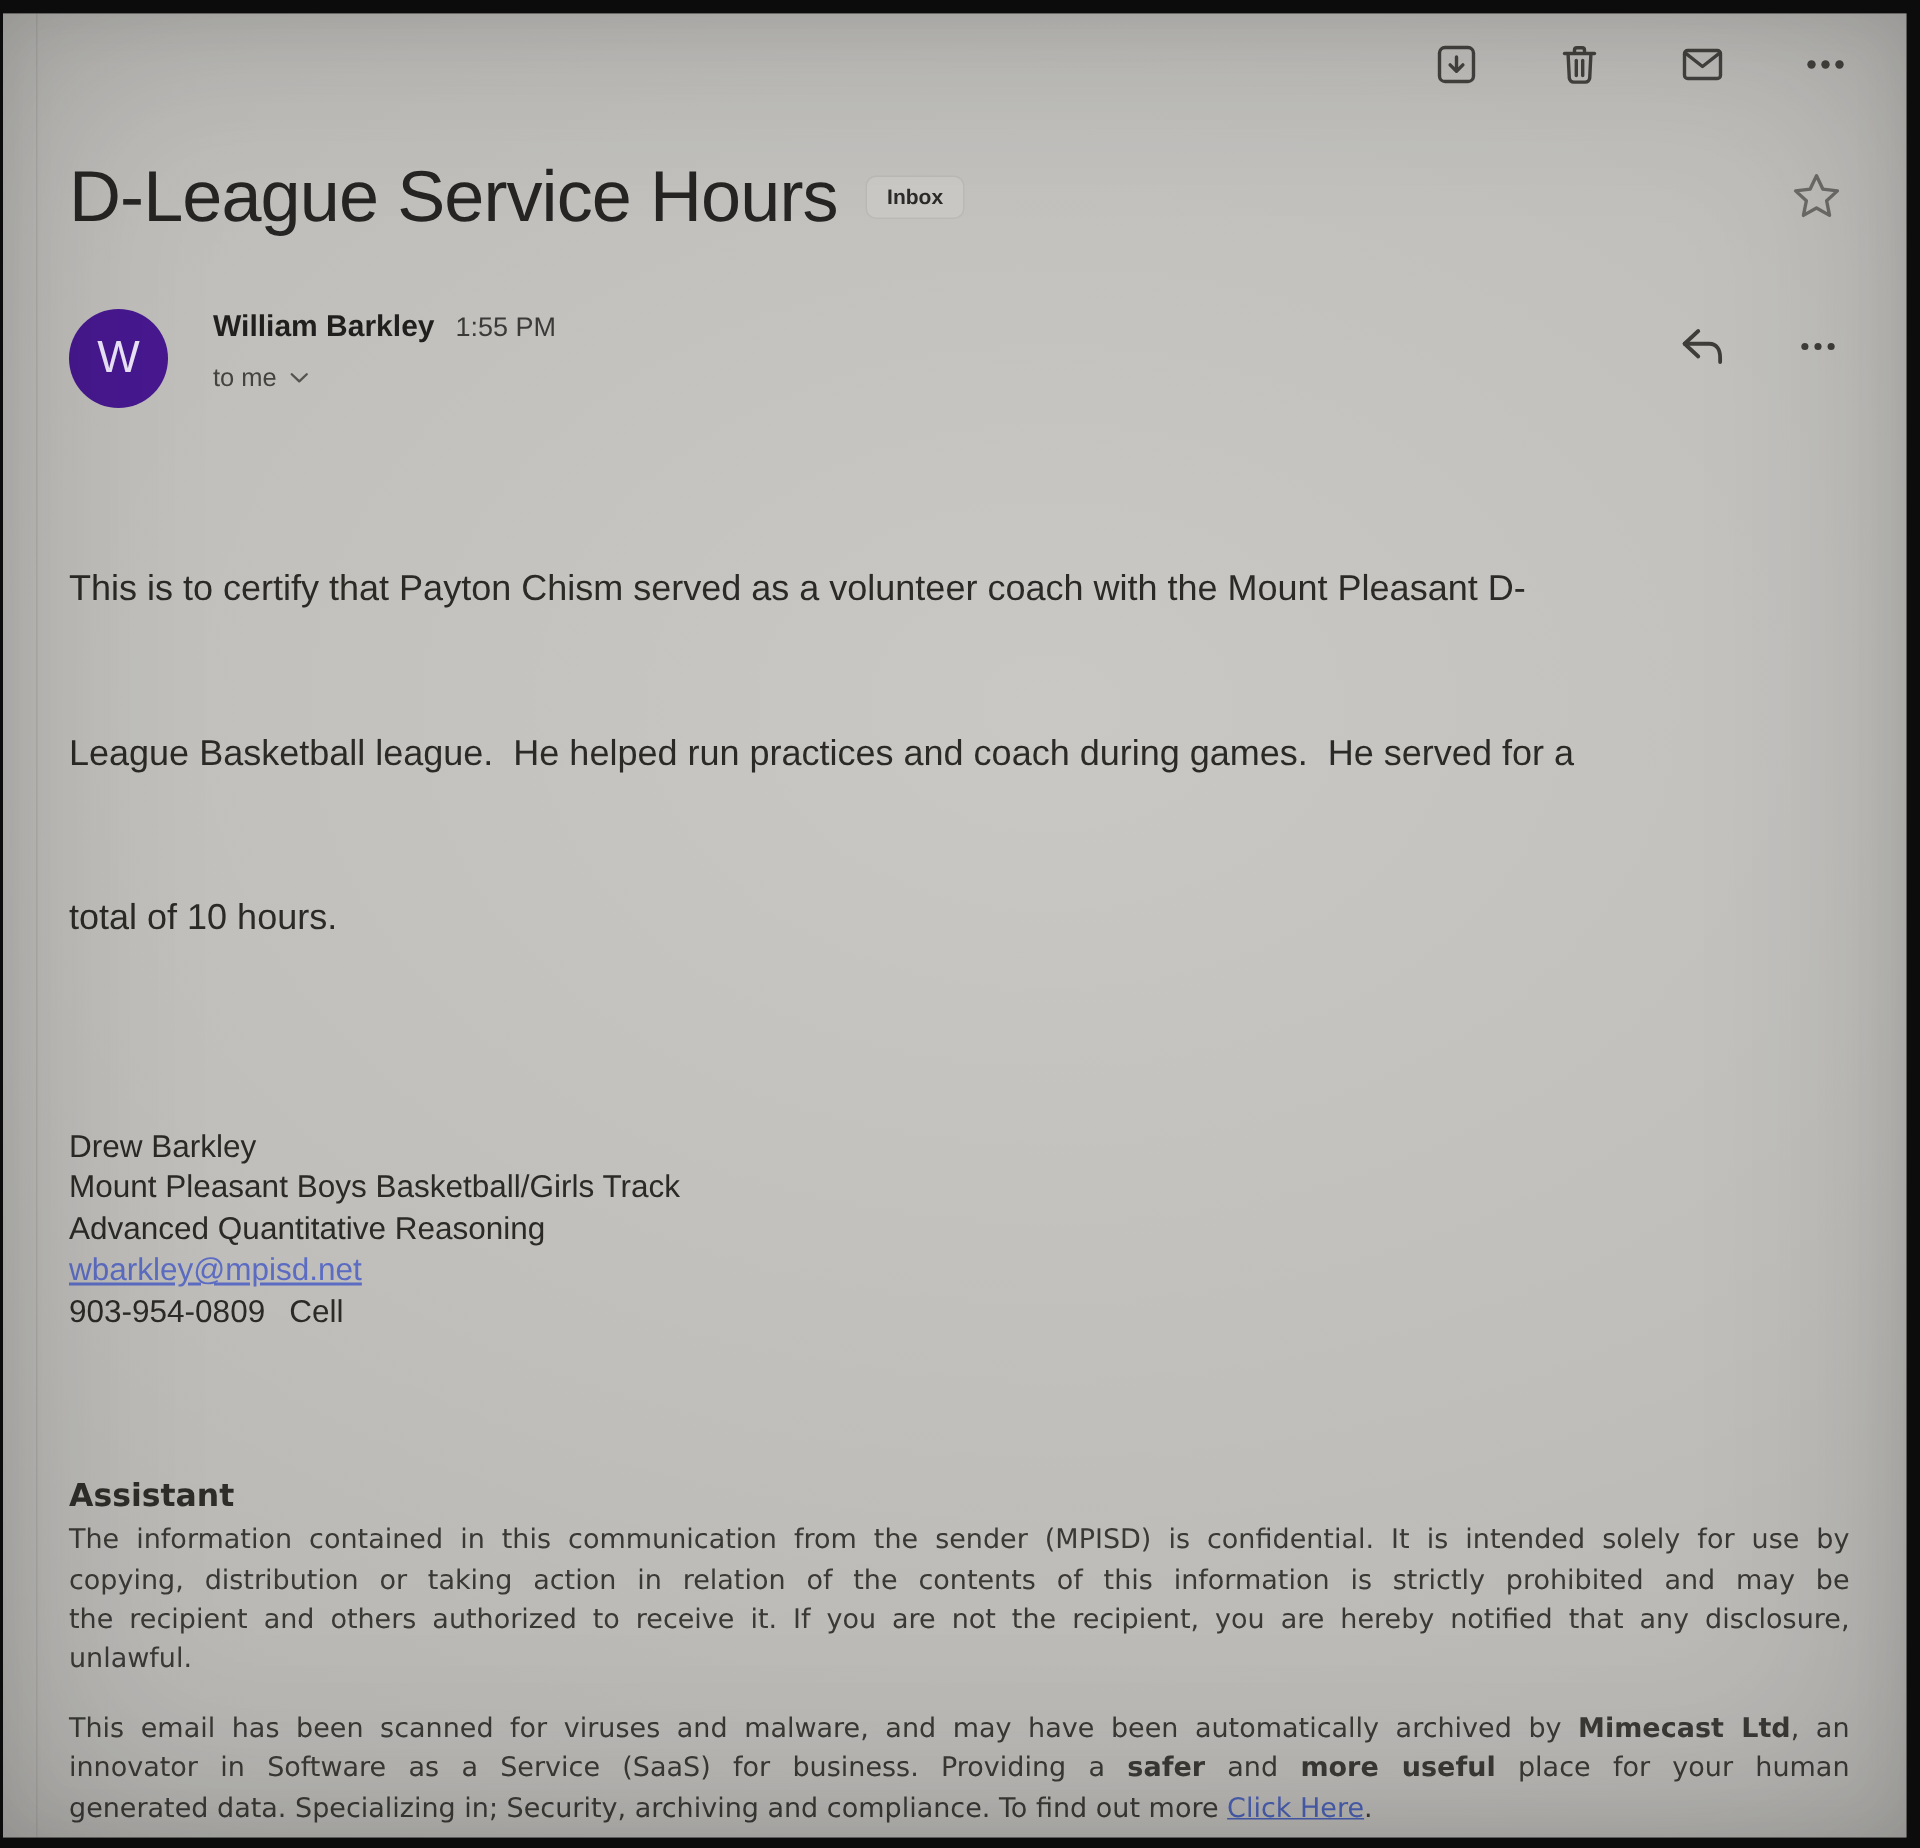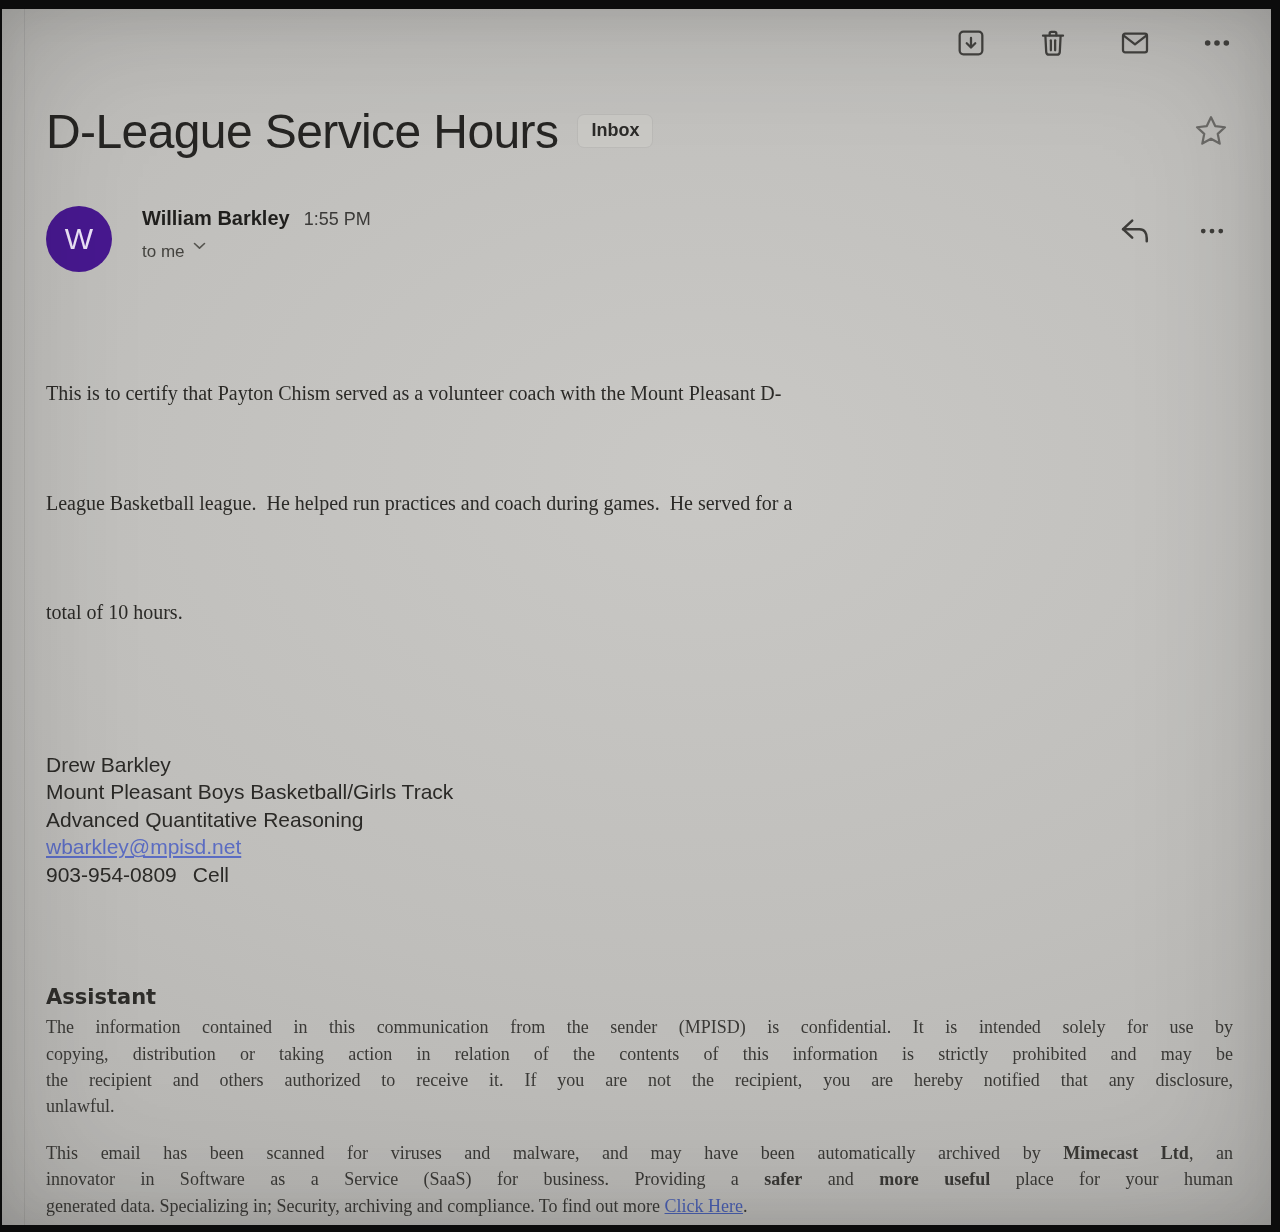--- a/index.html
+++ b/index.html
@@ -24,57 +24,57 @@
   
   .toolbar{display:flex;justify-content:flex-end;align-items:center;gap:50px;padding-top:17px;height:34px;}
   .tb-icon{width:32px;height:32px;color:#43423f;cursor:pointer;}
   .tb-icon svg{width:100%;height:100%;}
 
   
   .header-row{display:flex;align-items:center;margin-top:46px;height:50px;}
   .subject{font-size:48px;font-weight:500;letter-spacing:-0.6px;color:#262523;}
   .inbox-badge{
     margin-left:20px;background:#c9c8c4;border-radius:6px;
-    padding:5px 13px 6px;font-size:18px;font-weight:bold;color:#2c2b29;
+    padding:5px 13px 6px;font-size:14px;font-weight:bold;color:#2c2b29;
     box-shadow:0 0 0 1px rgba(0,0,0,0.04);
   }
   .header-spacer{flex:1;}
   .star-icon{width:36px;height:36px;color:#6c6b68;margin-right:4px;cursor:pointer;}
   .star-icon svg{width:100%;height:100%;}
 
   
   .sender-row{display:flex;align-items:flex-start;margin-top:50px;height:66px;}
   .avatar{
     width:66px;height:66px;border-radius:50%;background:#47188f;
     display:flex;align-items:center;justify-content:center;
     color:#ece4f8;font-size:30px;font-weight:500;flex:0 0 auto;
   }
   .sender-meta{margin-left:30px;padding-top:1px;}
   .sender-line1{display:flex;align-items:baseline;gap:14px;}
   .sender-name{font-size:20px;font-weight:bold;color:#201f1d;}
   .sender-time{font-size:18px;color:#3b3a38;}
-  .to-line{display:flex;gap:8px;margin-top:12px;color:#44433f;font-size:17px;cursor:pointer;}
+  .to-line{display:flex;align-items:center;gap:8px;margin-top:12px;color:#44433f;font-size:17px;cursor:pointer;}
   .chev{width:13px;height:8px;color:#55544f;}
   .sender-actions{margin-left:auto;display:flex;align-items:center;gap:46px;padding-top:8px;}
   .reply-icon{width:34px;height:34px;color:#3e3d3a;cursor:pointer;}
   .reply-icon svg,.more-sm svg{width:100%;height:100%;}
   .more-sm{width:30px;height:30px;color:#3e3d3a;cursor:pointer;margin-right:6px;}
 
   
-  .body-text{margin-top:30px;font-size:20px;line-height:36.5px;color:#2b2a27;white-space:pre-wrap;font-family:Liberation Serif, serif;}
+  .body-text{margin-top:30px;font-size:24px;line-height:36.5px;color:#2b2a27;white-space:pre-wrap;}
 
   
   .signature{margin-top:47px;font-size:21px;line-height:27.6px;color:#2b2a27;}
   a.sig-link{color:#5b6cc2;text-decoration:underline;}
   .phone-label{margin-left:16px;}
 
   
   .disclaimer{margin-top:97px;font-family:"DejaVu Sans",sans-serif;color:#3a3936;}
   .disc-heading{font-size:21px;font-weight:bold;color:#2e2d2a;margin-bottom:5px;}
-  .disc-par{font-size:18px;line-height:26.2px;font-family:Liberation Serif, serif;}
+  .disc-par{font-size:18px;line-height:26.2px;}
   .jline{text-align:justify;text-align-last:justify;white-space:normal;}
   .jline.last{text-align-last:left;}
   .disc-par2{margin-top:21px;}
   .b{font-weight:bold;}
   a.disc-link{color:#4a5fb0;text-decoration:underline;}
 </style>
 </head>
 <body>
 
 <div class="screen">

